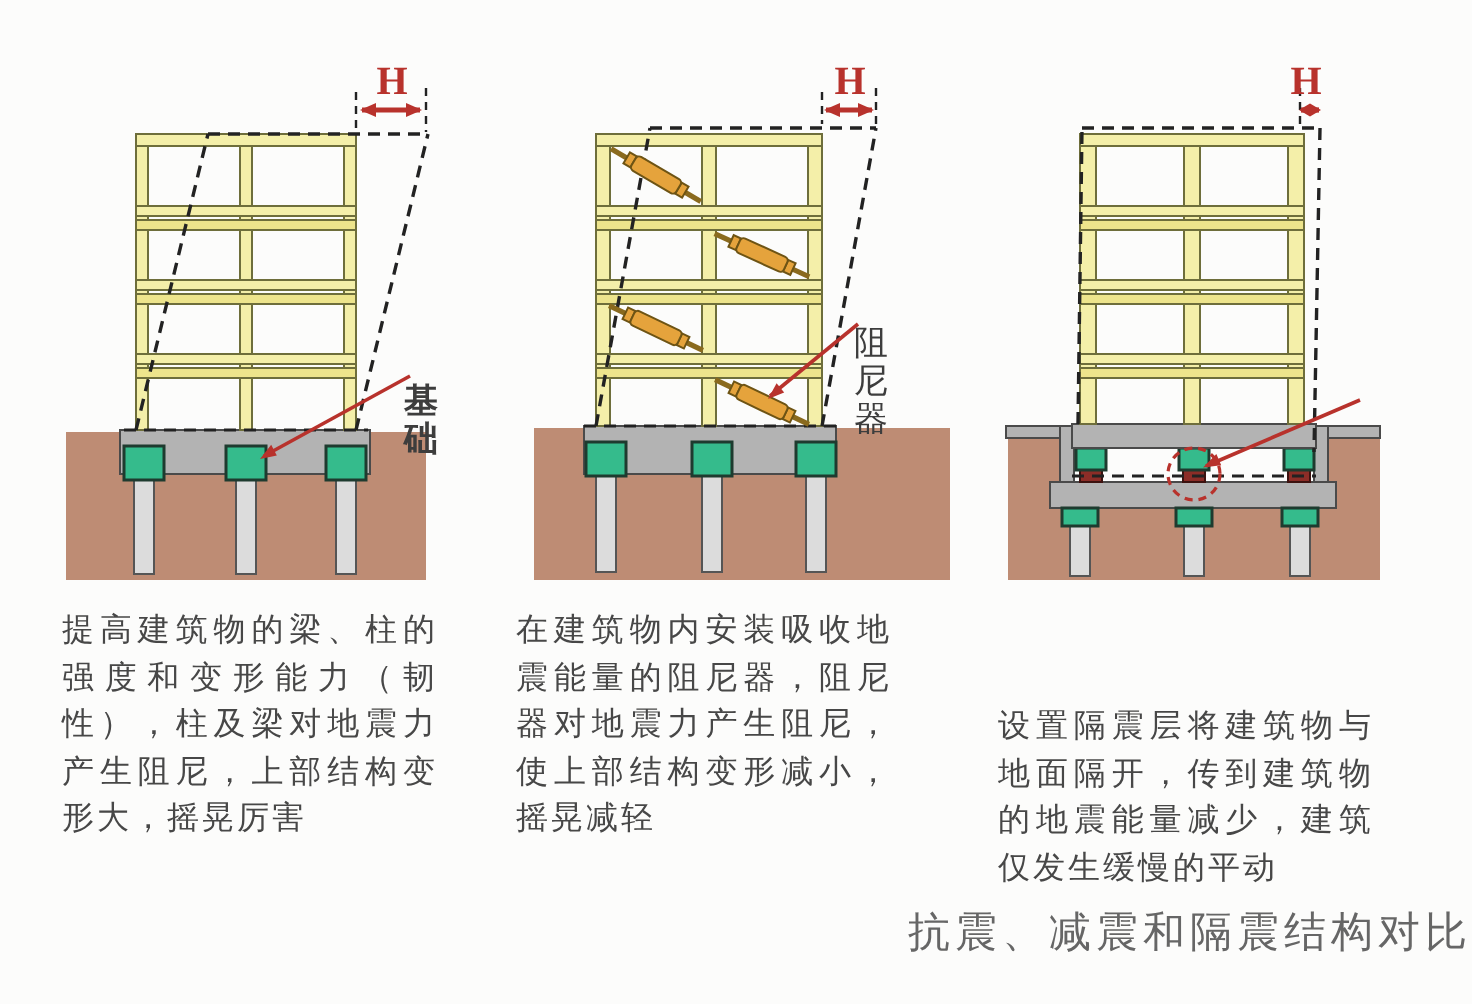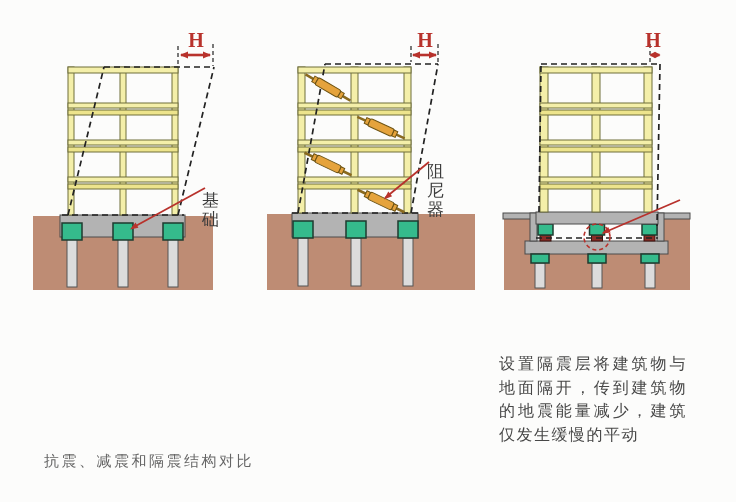--- a/index.html
+++ b/index.html
@@ -30,25 +30,24 @@
     line-height:23.5px;
     letter-spacing:1.5px;
     color:#474747;
     text-align:justify;
     word-break:break-all;
   }
   .figure-title{
     position:absolute;
     left:0;right:0;
     top:452px;
-    text-align:left;
-    font-size:15px;
+    text-align:right;
+    font-size:21px;
     letter-spacing:2.5px;
     color:#666666;
-    margin-left:44px;
   }
   svg text.hdim{
     font-family:"Liberation Serif", serif;
     font-size:20px;
     font-weight:600;
     fill:#B8322C;
   }
 </style>
 </head>
 <body>
@@ -238,20 +237,22 @@
       <polygon points="170.5,55 165,51.8 165,58.2" fill="#B8322C"></polygon>
       <text class="hdim" x="163" y="47" text-anchor="middle">H</text>
     </g>
     <circle cx="107" cy="237" r="13" fill="none" stroke="#B8322C" stroke-width="1.6" stroke-dasharray="4 3"></circle>
     <g>
       <line x1="190" y1="200" x2="113" y2="233" stroke="#B8322C" stroke-width="1.8"></line>
       <polygon points="111.5,233.8 120.6,232.6 118.2,227" fill="#B8322C"></polygon>
     </g>
   </svg>
 
-  <div class="callout-label" style="left:202px;top:151px;">基础</div>
+  <div class="callout-label" style="left:202px;top:151px;font-weight:bold;">基础</div>
   <div class="callout-label" style="left:427px;top:122px;">阻尼器</div>
 
+  <div class="caption" style="left:31px;">提高建筑物的梁、柱的强度和变形能力（韧性），柱及梁对地震力产生阻尼，上部结构变形大，摇晃厉害</div>
+  <div class="caption" style="left:258px;">在建筑物内安装吸收地震能量的阻尼器，阻尼器对地震力产生阻尼，使上部结构变形减小，摇晃减轻</div>
   <div class="caption" style="left:499px;margin-top:48px;">设置隔震层将建筑物与地面隔开，传到建筑物的地震能量减少，建筑仅发生缓慢的平动</div>
 
   <div class="figure-title">抗震、减震和隔震结构对比</div>
 
 </div>
 
 </body></html>

